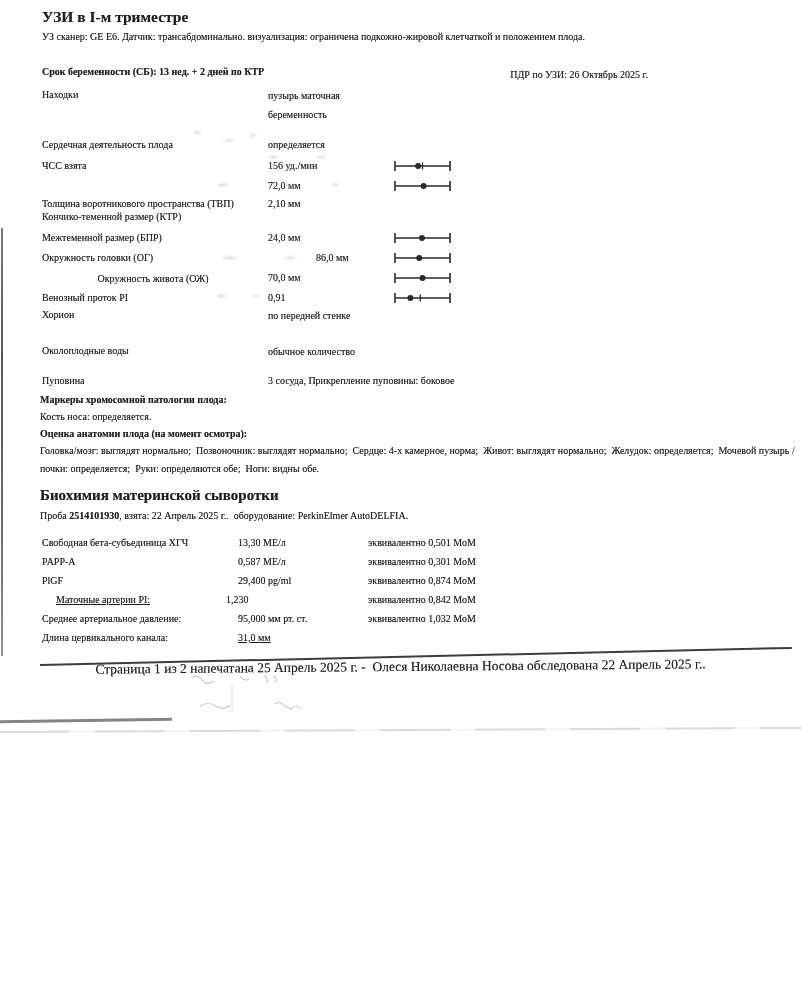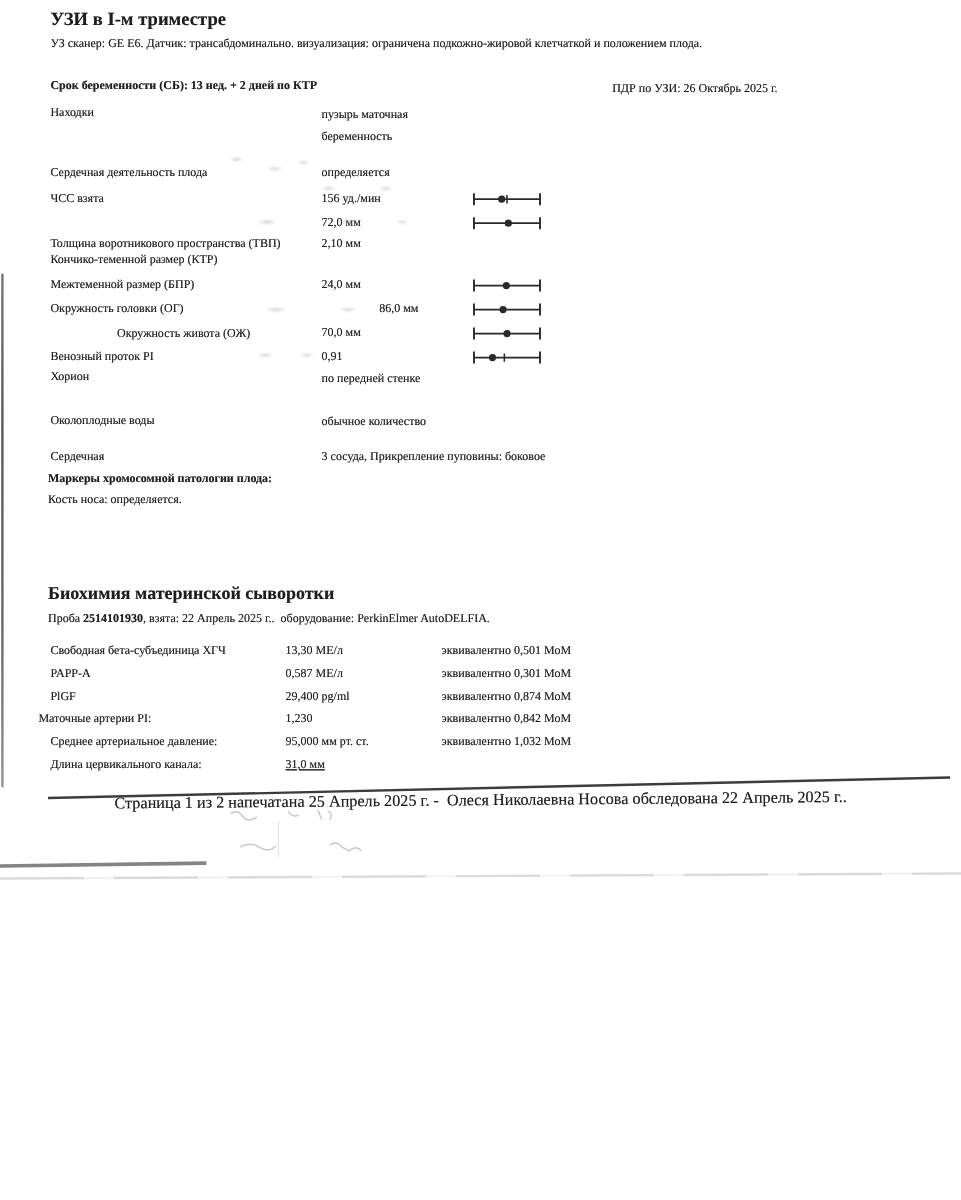--- a/index.html
+++ b/index.html
@@ -100,43 +100,45 @@
       <line x1="27.3" y1="4.5" x2="27.3" y2="11.5" stroke="#2a2a2a" stroke-width="1.3"></line>
       <circle cx="17.400000000000002" cy="8" r="3" fill="#2a2a2a"></circle>
     </svg>
 
   <div class="t lbl" style="left:42px;top:306px;">Хорион</div>
   <div class="t val" style="left:268px;top:306px;line-height:19px;">по передней стенке</div>
 
   <div class="t lbl" style="left:42px;top:342px;">Околоплодные воды</div>
   <div class="t val" style="left:268px;top:342px;line-height:19px;">обычное количество</div>
 
-  <div class="t lbl" style="left:42px;top:372px;">Сердечная</div>
+  <div class="t lbl" style="left:42px;top:372px;">Пуповина</div>
   <div class="t nowrap" style="left:268px;top:372px;">3 сосуда, Прикрепление пуповины: боковое</div>
 
   <div class="t b" style="left:40px;top:391px;">Маркеры хромосомной патологии плода:</div>
   <div class="t" style="left:40px;top:408px;">Кость носа: определяется.</div>
+  <div class="t b" style="left:40px;top:425px;">Оценка анатомии плода (на момент осмотра):</div>
+  <div class="t pre" style="left:40px;top:442px;width:760px;line-height:17.5px;">Головка/мозг: выглядят нормально;  Позвоночник: выглядят нормально;  Сердце: 4-х камерное, норма;  Живот: выглядят нормально;  Желудок: определяется;  Мочевой пузырь / почки: определяется;  Руки: определяются обе;  Ноги: видны обе.</div>
 
   <div class="t b" style="left:40px;top:486px;font-size:15px;">Биохимия материнской сыворотки</div>
   <div class="t pre" style="left:40px;top:507px;width:720px;"><span>Проба </span><span class="b">2514101930</span><span>, взята: 22 Апрель 2025 г..  оборудование: PerkinElmer AutoDELFIA.</span></div>
 
   <div class="t blbl" style="left:42px;top:534px;">Свободная бета-субъединица ХГЧ</div>
   <div class="t nowrap" style="left:238px;top:534px;">13,30 МЕ/л</div>
   <div class="t nowrap" style="left:368px;top:534px;">эквивалентно 0,501 МоМ</div>
 
   <div class="t blbl" style="left:42px;top:553px;">PAPP-A</div>
   <div class="t nowrap" style="left:238px;top:553px;">0,587 МЕ/л</div>
   <div class="t nowrap" style="left:368px;top:553px;">эквивалентно 0,301 МоМ</div>
 
   <div class="t blbl" style="left:42px;top:572px;">PlGF</div>
   <div class="t nowrap" style="left:238px;top:572px;">29,400 pg/ml</div>
   <div class="t nowrap" style="left:368px;top:572px;">эквивалентно 0,874 МоМ</div>
 
-  <div class="t blbl" style="left:32px;top:591px;">Маточные артерии PI:</div>
-  <div class="t nowrap" style="left:238px;top:591px;">1,230</div>
+  <div class="t blbl" style="left:56px;top:591px;text-decoration:underline;">Маточные артерии PI:</div>
+  <div class="t nowrap" style="left:226px;top:591px;">1,230</div>
   <div class="t nowrap" style="left:368px;top:591px;">эквивалентно 0,842 МоМ</div>
 
   <div class="t blbl" style="left:42px;top:610px;">Среднее артериальное давление:</div>
   <div class="t nowrap" style="left:238px;top:610px;">95,000 мм рт. ст.</div>
   <div class="t nowrap" style="left:368px;top:610px;">эквивалентно 1,032 МоМ</div>
 
   <div class="t blbl" style="left:42px;top:629px;">Длина цервикального канала:</div>
   <div class="t nowrap" style="left:238px;top:629px;text-decoration:underline;">31,0 мм</div>
 
   <div class="rule" style="left:40px;top:664px;width:752px;transform:rotate(-1.3deg);transform-origin:left center;"></div>

